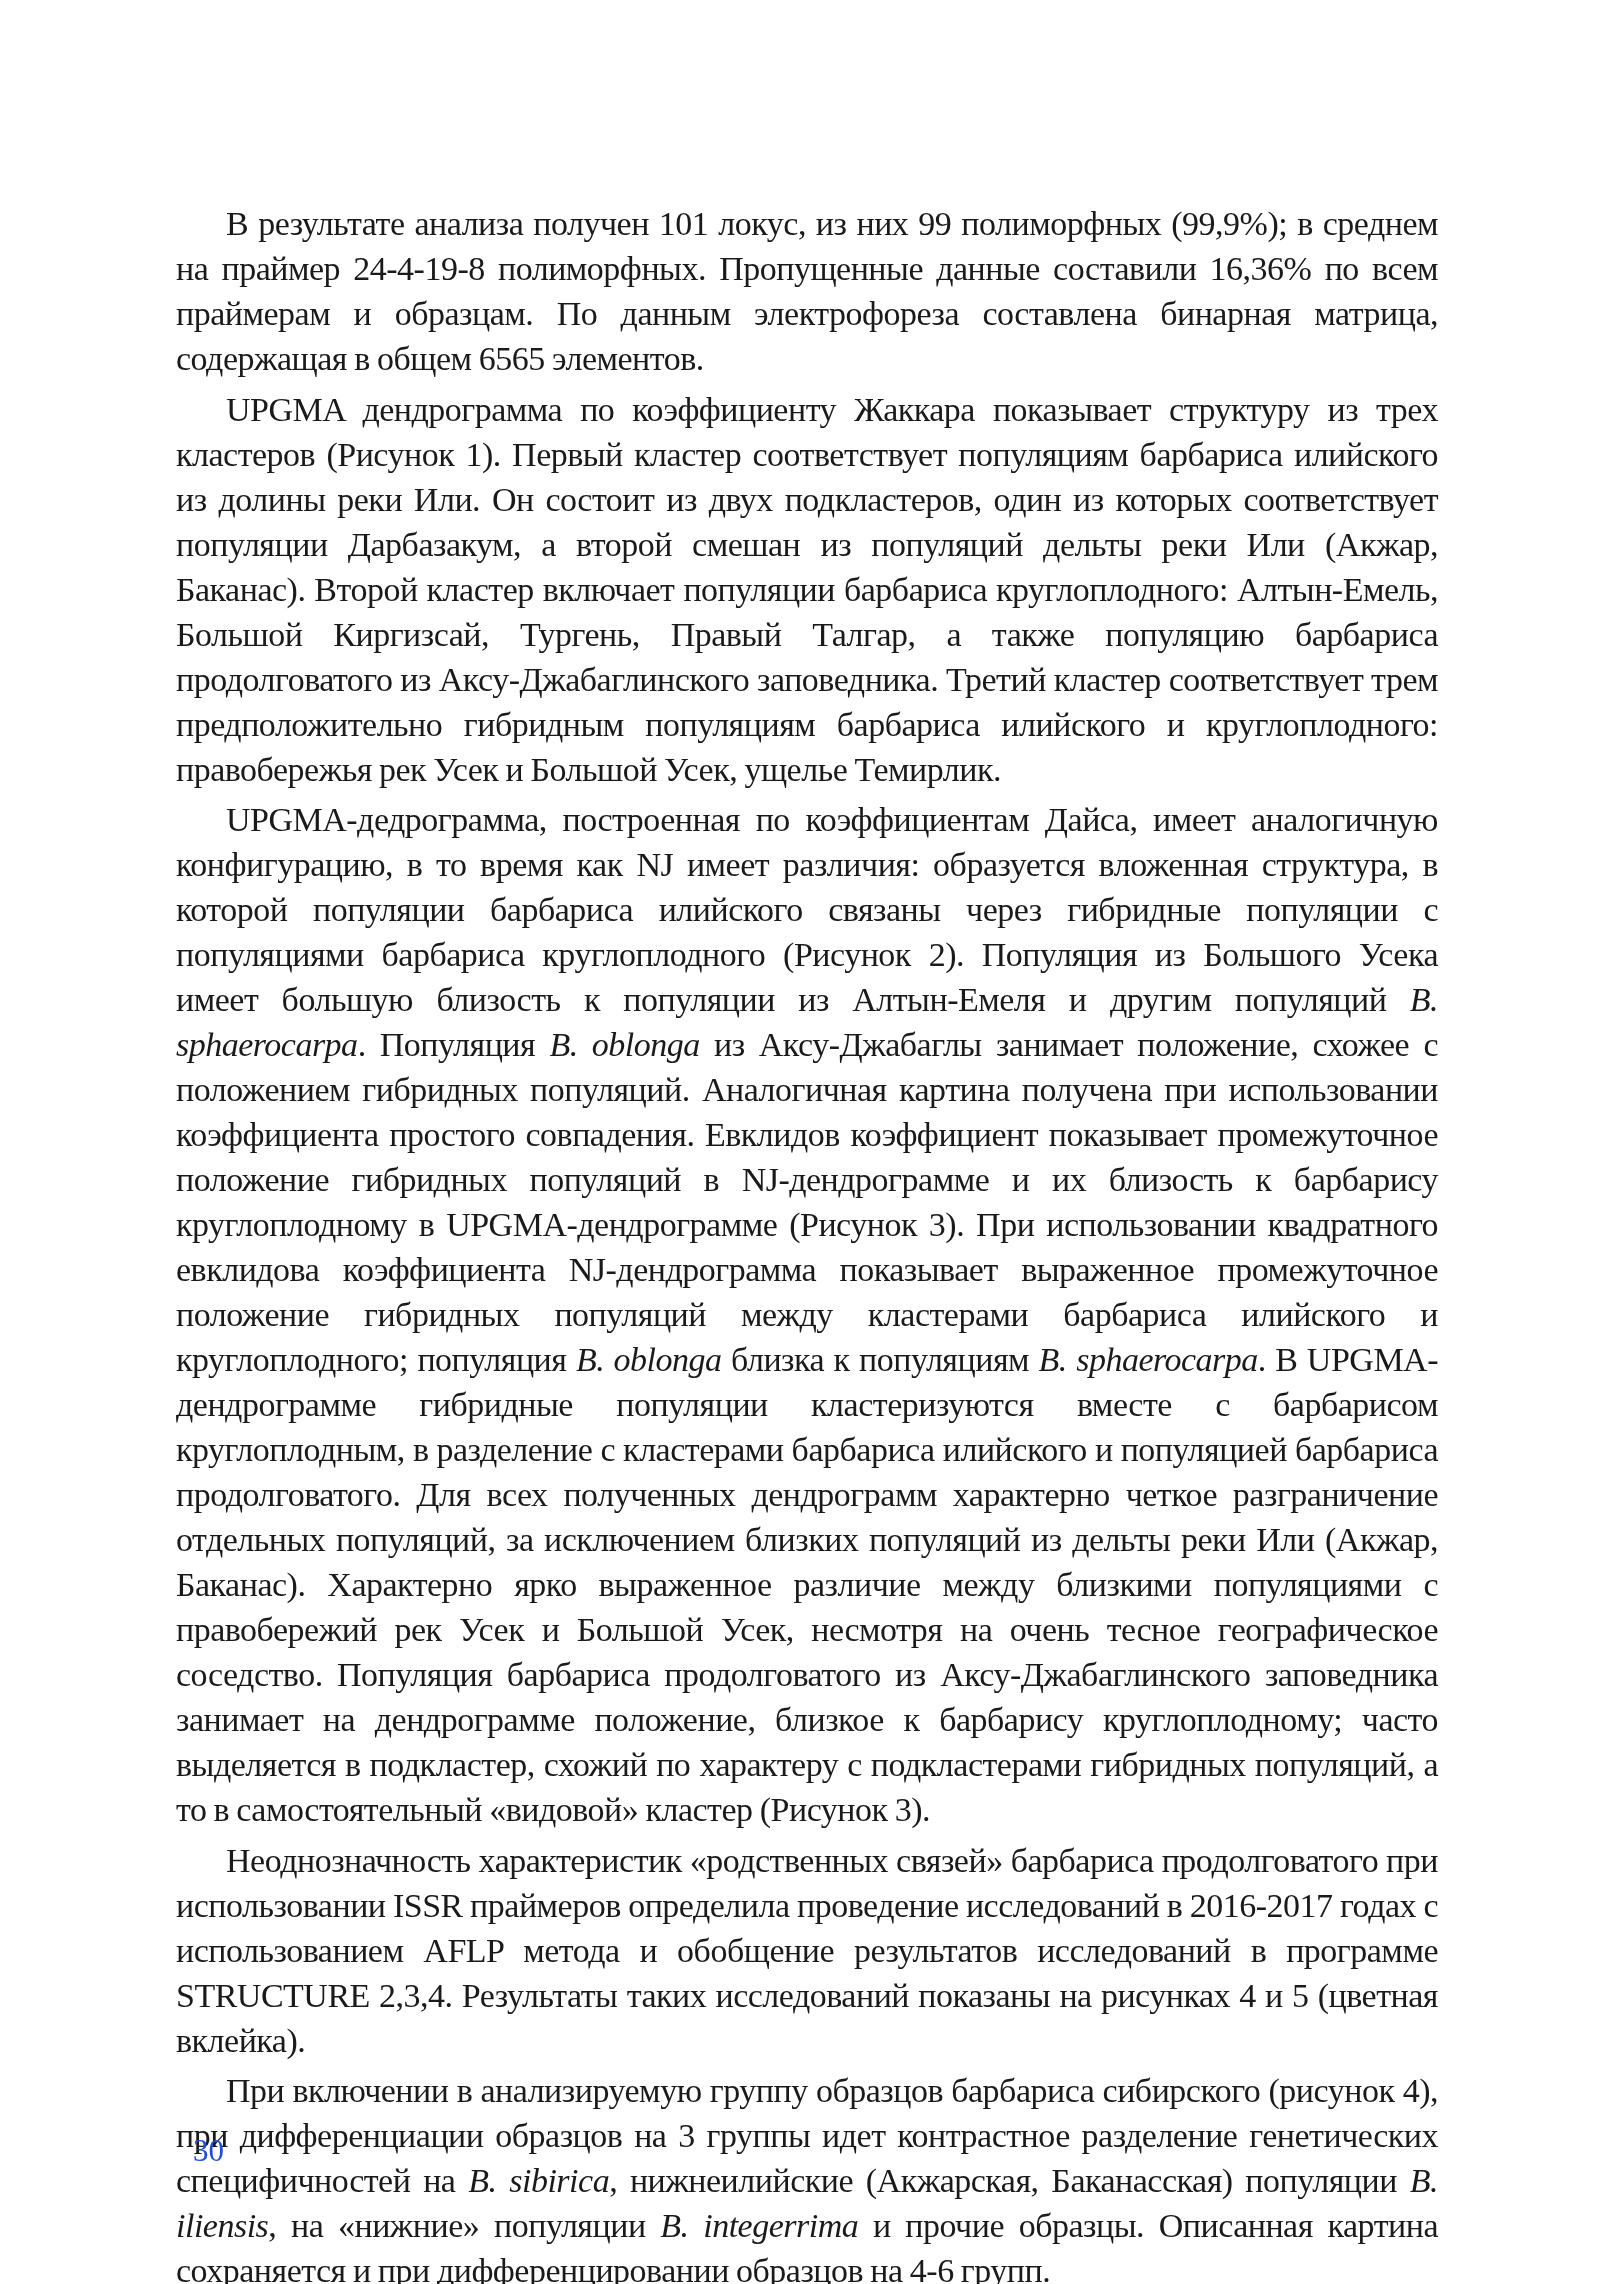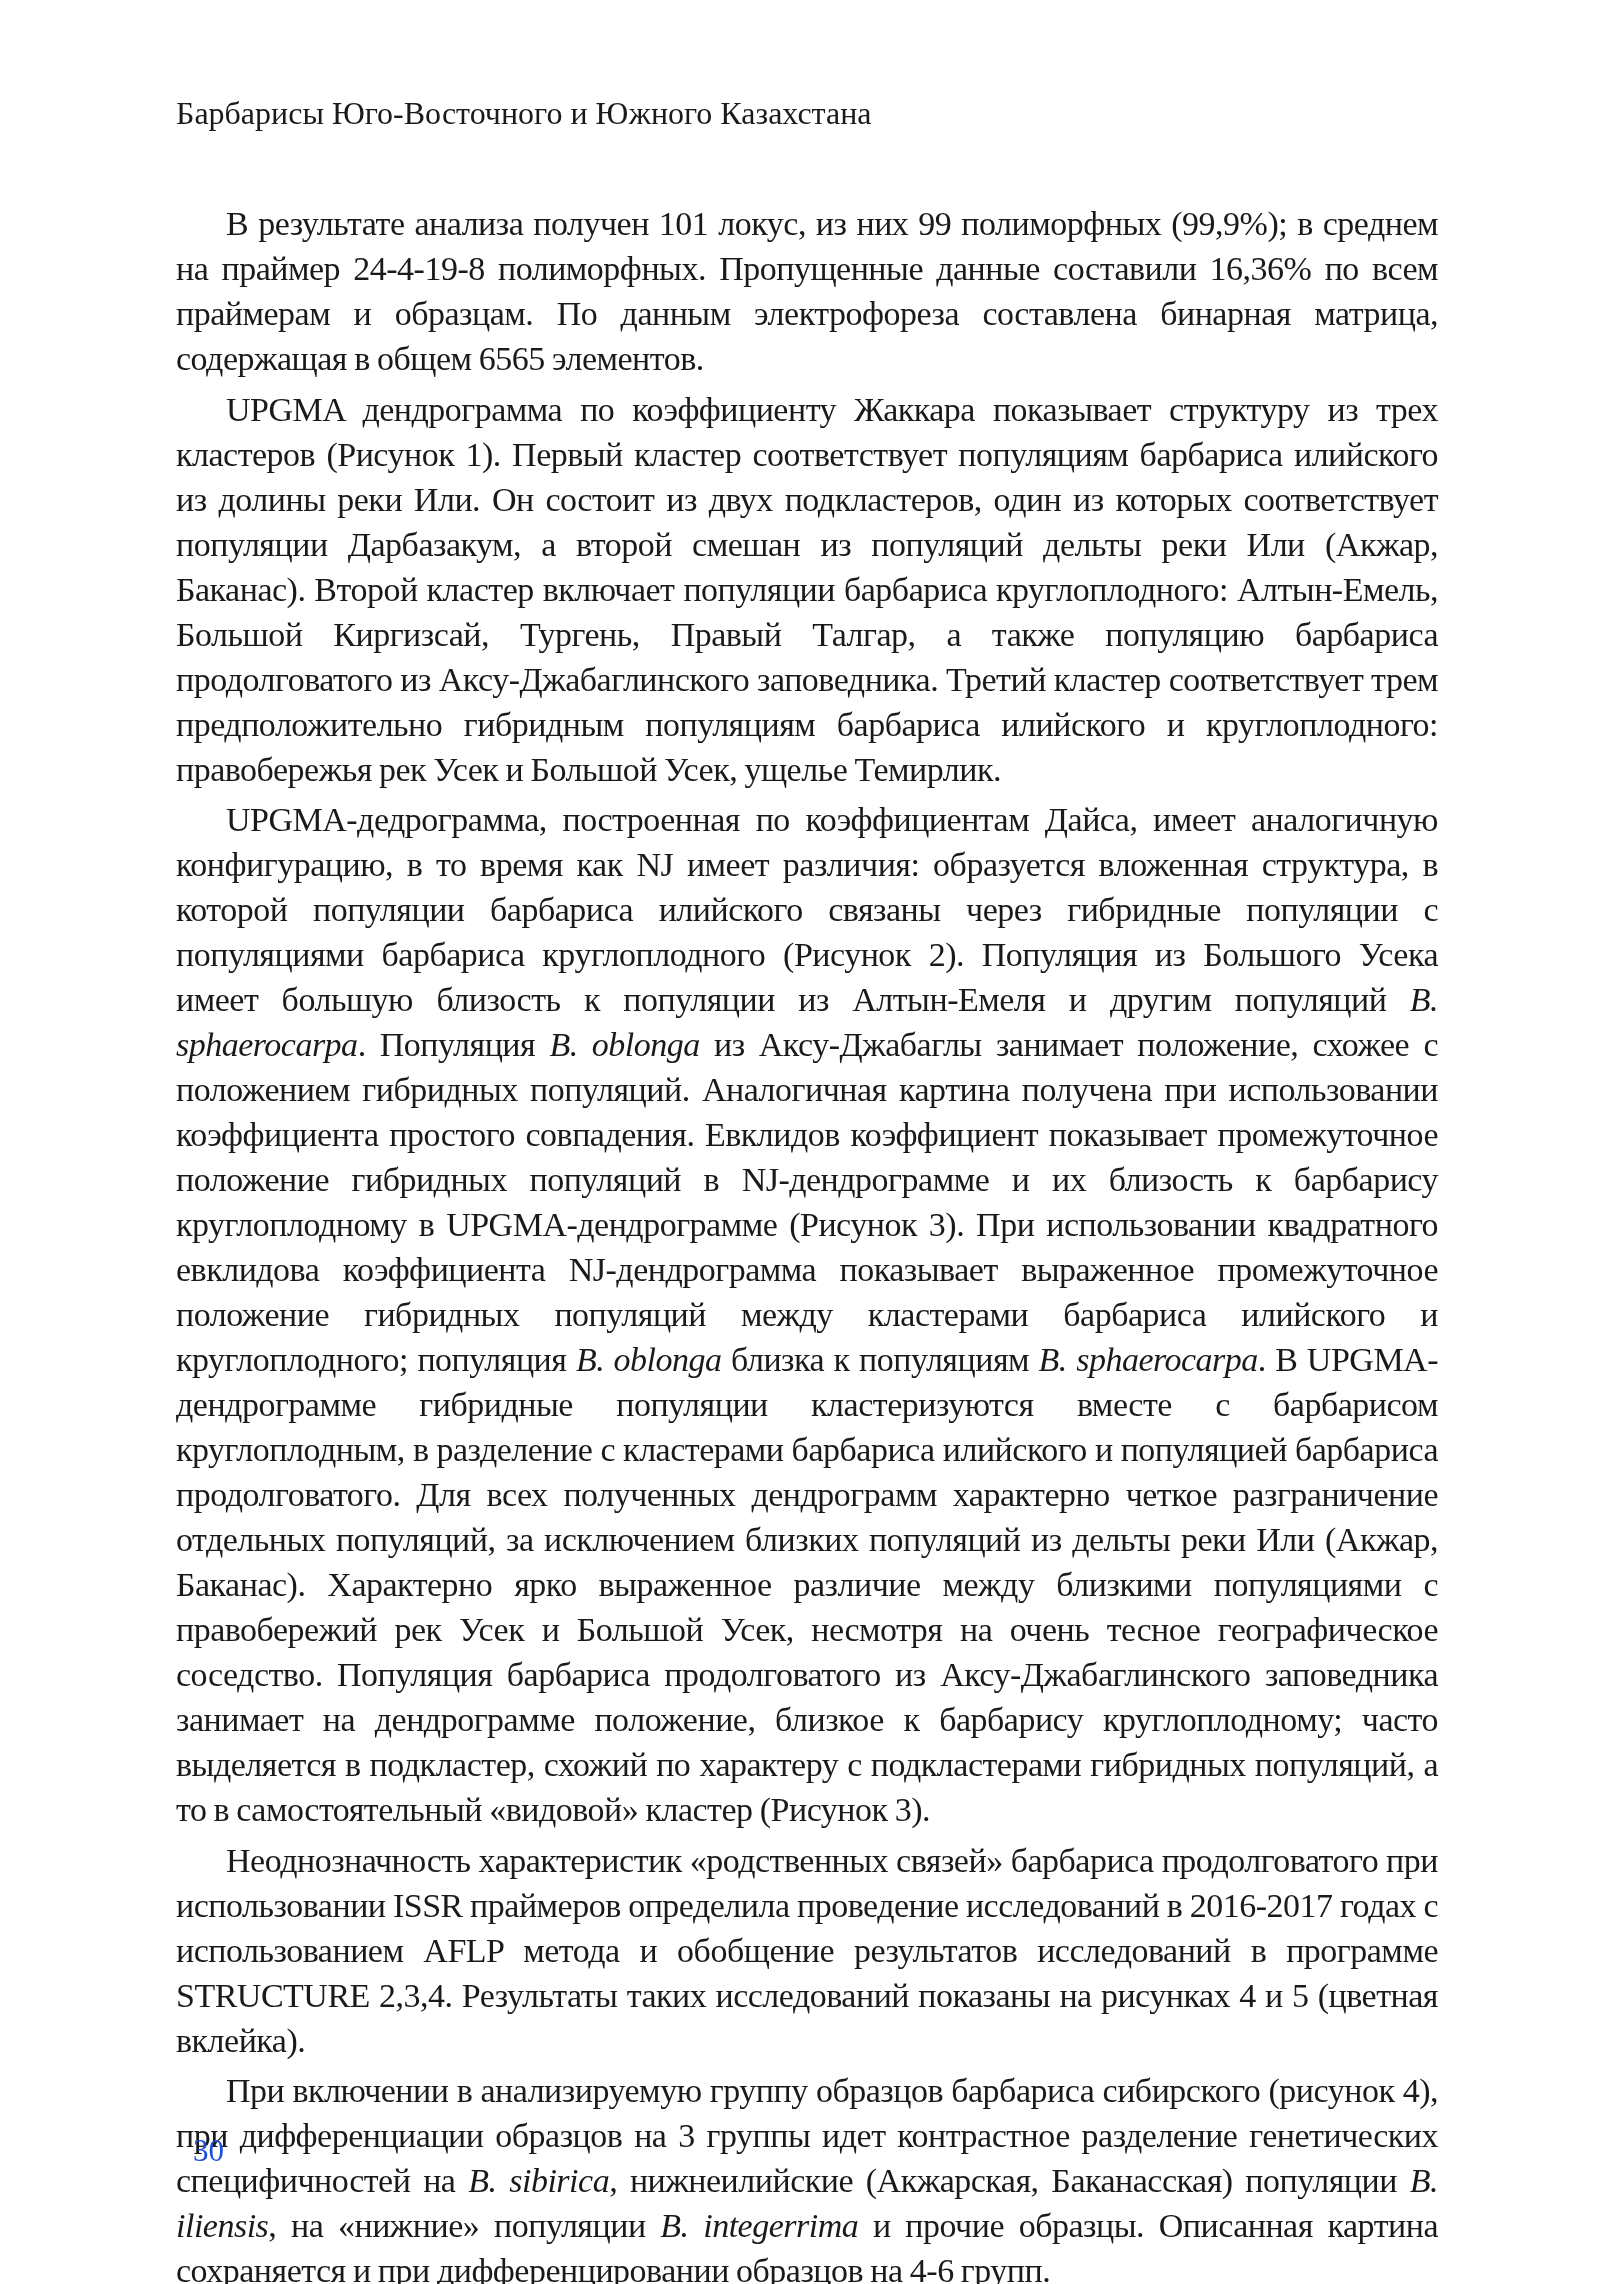--- a/index.html
+++ b/index.html
@@ -21,21 +21,20 @@
   .body-text p { margin: 0 0 5.6px 0; text-indent: 50px; hyphens: manual; }
   .body-text i { font-style: italic; }
   .page-number {
     position: absolute; left: 193px; top: 2133px; font-size: 31px; color: #1d4ed8;
   }
 </style>
 </head>
 <body>
 
 <div class="page">
-  <div class="running-head">Барбарисы Юго-Восточного и Южного Казахстана</div>
 
   <div class="body-text">
     <p>
       <span>В результате анализа получен 101 локус, из них 99 полиморфных (99,9%); в среднем на праймер 24-4-19-8 полиморфных. Пропущенные данные составили 16,36% по всем праймерам и образцам. По данным электрофореза составлена бинарная матрица, содержащая в общем 6565 элементов.</span>
     </p>
     <p>
       <span>UPGMA дендрограмма по коэффициенту Жаккара показывает структуру из трех кластеров (Рисунок 1). Первый кластер соответствует популяциям барбариса илийского из долины реки Или. Он состоит из двух подкластеров, один из которых соответствует популяции Дарбазакум, а второй смешан из популяций дельты реки Или (Акжар, Баканас). Второй кластер включает популяции барбариса круглоплодного: Алтын-Емель, Большой Киргизсай, Тургень, Правый Талгар, а также популяцию барбариса продолговатого из Аксу-Джабаглинского заповедника. Третий кластер соответствует трем предположительно гибридным популяциям барбариса илийского и круглоплодного: правобережья рек Усек и Большой Усек, ущелье Темирлик.</span>
     </p>
     <p><span>UPGMA-дедрограмма, построенная по коэффициентам Дайса, имеет аналогичную конфигурацию, в то время как NJ имеет различия: образуется вложенная структура, в которой популяции барбариса илийского связаны через гибридные популяции с популяциями барбариса круглоплодного (Рисунок 2). Популяция из Большого Усека имеет большую близость к популяции из Алтын-Емеля и другим популяций </span><i>B. sphaerocarpa</i><span>. Популяция </span><i>B. oblonga</i><span> из Аксу-Джабаглы занимает положение, схожее с положением гибридных популяций. Аналогичная картина получена при использовании коэффициента простого совпадения. Евклидов коэффициент показывает промежуточное положение гибридных популяций в NJ-дендрограмме и их близость к барбарису круглоплодному в UPGMA-дендрограмме (Рисунок 3). При использовании квадратного евклидова коэффициента NJ-дендрограмма показывает выраженное промежуточное положение гибридных популяций между кластерами барбариса илийского и круглоплодного; популяция </span><i>B. oblonga</i><span> близка к популяциям </span><i>B. sphaerocarpa</i><span>. В UPGMA-дендрограмме гибридные популяции кластеризуются вместе с барбарисом круглоплодным, в разделение с кластерами барбариса илийского и популяцией барбариса продолговатого. Для всех полученных дендрограмм характерно четкое разграничение отдельных популяций, за исключением близких популяций из дельты реки Или (Акжар, Баканас). Характерно ярко выраженное различие между близкими популяциями с правобережий рек Усек и Большой Усек, несмотря на очень тесное географическое соседство. Популяция барбариса продолговатого из Аксу-Джабаглинского заповедника занимает на дендрограмме положение, близкое к барбарису круглоплодному; часто выделяется в подкластер, схожий по характеру с подкластерами гибридных популяций, а то в самостоятельный «видовой» кластер (Рисунок 3).</span></p>
     <p>

